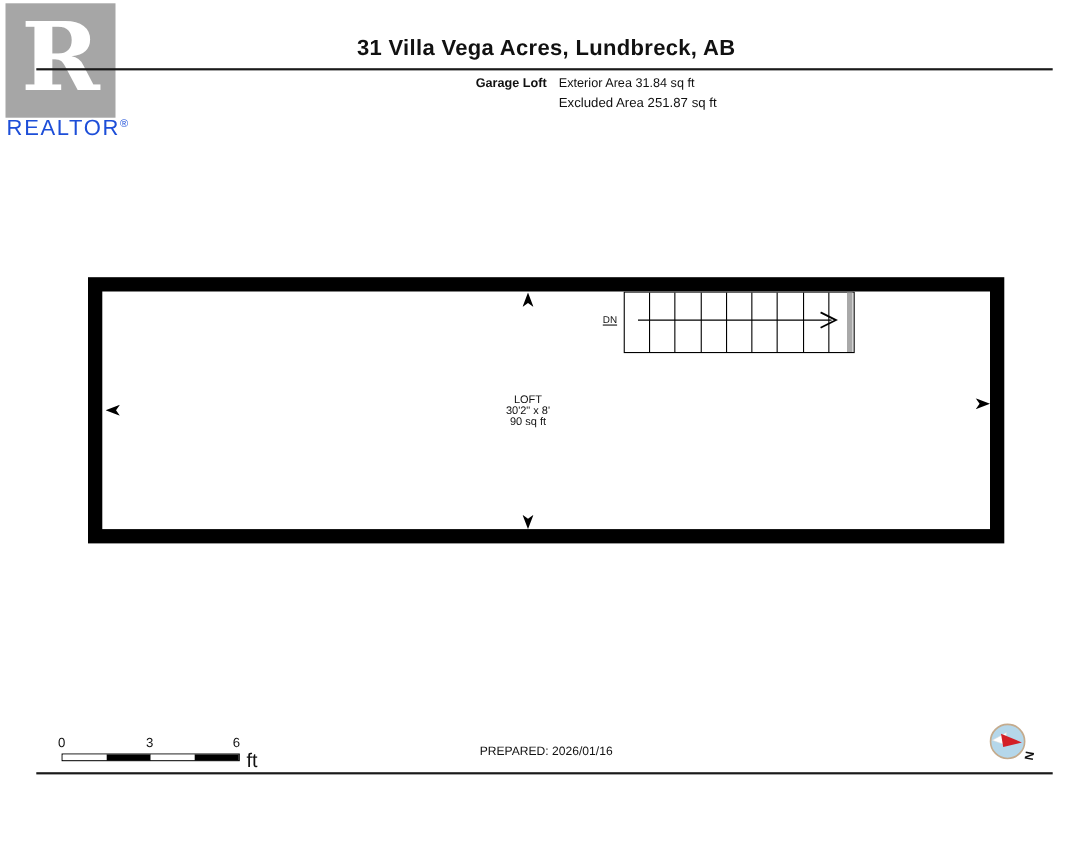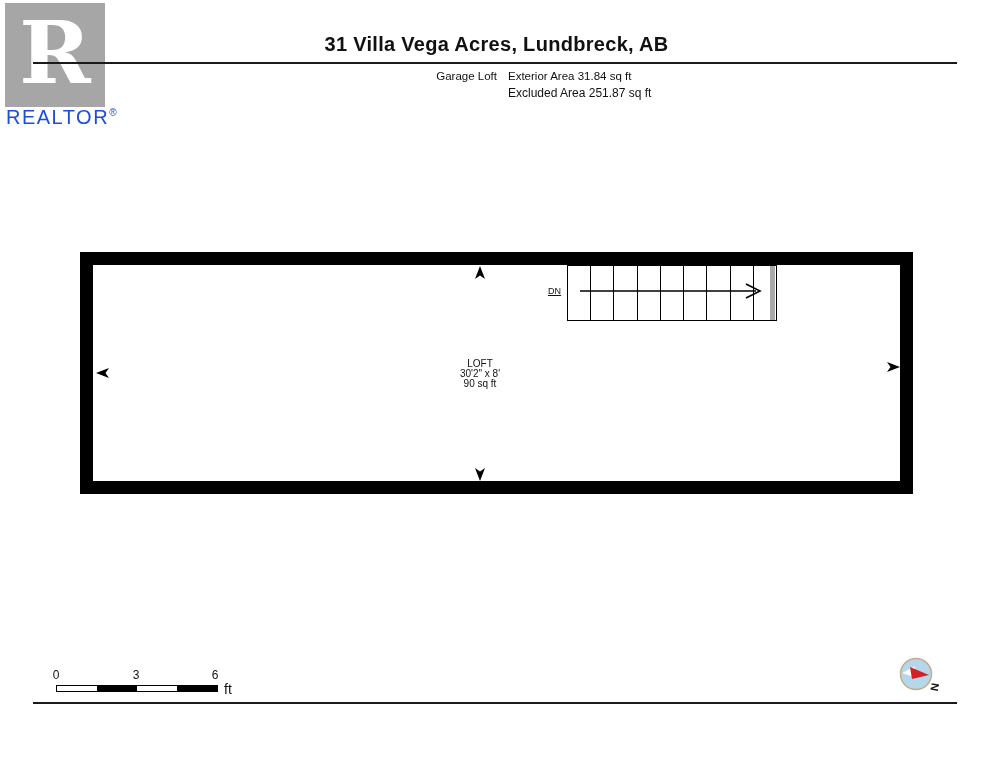--- a/index.html
+++ b/index.html
@@ -6,21 +6,21 @@
   body{width:993px;height:768px;background:#fff;font-family:"Liberation Sans",sans-serif;color:#111;}
   .page{position:relative;width:993px;height:768px;overflow:hidden;background:#ffffff;}
 
   
   .logo-box{position:absolute;left:5px;top:3px;width:100px;height:104px;background:#a6a6a6;display:flex;align-items:center;justify-content:center;}
   .logo-r{font-family:"DejaVu Serif",serif;font-weight:bold;font-size:86px;color:#ffffff;line-height:1;margin-top:-4px;}
   .logo-word{position:absolute;left:6px;top:106px;font-size:20px;letter-spacing:1.5px;color:#1d4ed8;}
   .logo-word sup{font-size:10px;}
   .top-rule{position:absolute;left:33px;top:62px;width:924px;height:2px;background:#1a1a1a;}
   .page-title{position:absolute;left:0;top:33px;width:993px;text-align:center;font-size:20px;font-weight:bold;letter-spacing:.3px;}
-  .floor-label{position:absolute;left:0;top:70px;width:497px;text-align:right;font-size:11.5px;font-weight:normal;}
+  .floor-label{position:absolute;left:0;top:70px;width:497px;text-align:right;font-size:11.5px;font-weight:bold;}
   .area-line-1{position:absolute;left:508px;top:70px;font-size:11.5px;}
   .area-line-2{position:absolute;left:508px;top:86px;font-size:12px;}
 
   
   .plan{position:absolute;left:80px;top:252px;width:833px;height:242px;box-sizing:border-box;border:13px solid #000;background:#fff;}
 
   .stair{position:absolute;left:567px;top:265px;width:210px;height:56px;box-sizing:border-box;border:1px solid #000;background:#fff;}
   .treads{position:absolute;inset:0;display:flex;}
   .treads .tread{flex:1;border-right:1px solid #000;}
   .treads .tread:last-child{border-right:none;}
@@ -31,21 +31,21 @@
   .dart{position:absolute;}
 
   .room-label{position:absolute;left:430px;top:359px;width:100px;text-align:center;font-size:10px;line-height:10px;color:#111;}
 
   
   .scalebar{position:absolute;left:56px;top:685px;width:162px;height:7px;box-sizing:border-box;border:1px solid #000;display:flex;}
   .scalebar .seg{flex:1;}
   .seg.w{background:#fff;} .seg.b{background:#000;}
   .tick{position:absolute;top:668px;width:14px;text-align:center;font-size:12px;}
   .tick0{left:49px;} .tick3{left:129px;} .tick6{left:208px;}
-  .scale-unit{position:absolute;left:224px;top:681px;font-size:14px;}
+  .scale-unit{position:absolute;left:224px;top:681px;font-size:18px;}
   .prepared{position:absolute;left:0;top:677px;width:993px;text-align:center;font-size:11px;}
   .compass{position:absolute;left:898px;top:656px;}
   .north-label{position:absolute;left:931px;top:681px;font-size:11px;font-weight:bold;transform:rotate(100deg);}
   .footer-rule{position:absolute;left:33px;top:702px;width:924px;height:2px;background:#1a1a1a;}
   .disclaimer{position:absolute;left:35px;top:712px;width:920px;font-size:9.5px;color:#111;}
 </style>
 </head>
 <body>
 
 <div class="page">
@@ -106,20 +106,21 @@
   <div class="tick tick3">3</div>
   <div class="tick tick6">6</div>
   <div class="scalebar">
     <div class="seg w"></div>
     <div class="seg b"></div>
     <div class="seg w"></div>
     <div class="seg b"></div>
   </div>
   <div class="scale-unit">ft</div>
 
+  <div class="prepared">PREPARED: 2026/01/16</div>
 
   <svg class="compass" width="37" height="37" viewBox="0 0 37 37">
     <circle cx="18" cy="18" r="15.5" fill="#b5d7ea" stroke="#c4ab8d" stroke-width="1.5"></circle>
     <polygon points="4,17 17,10 15.5,21" fill="#ffffff" stroke="#d8d8d8" stroke-width="0.5"></polygon>
     <polygon points="31,19 12,11 14,23" fill="#d31f26"></polygon>
   </svg>
   <div class="north-label">N</div>
 
   <div class="footer-rule"></div>
 

